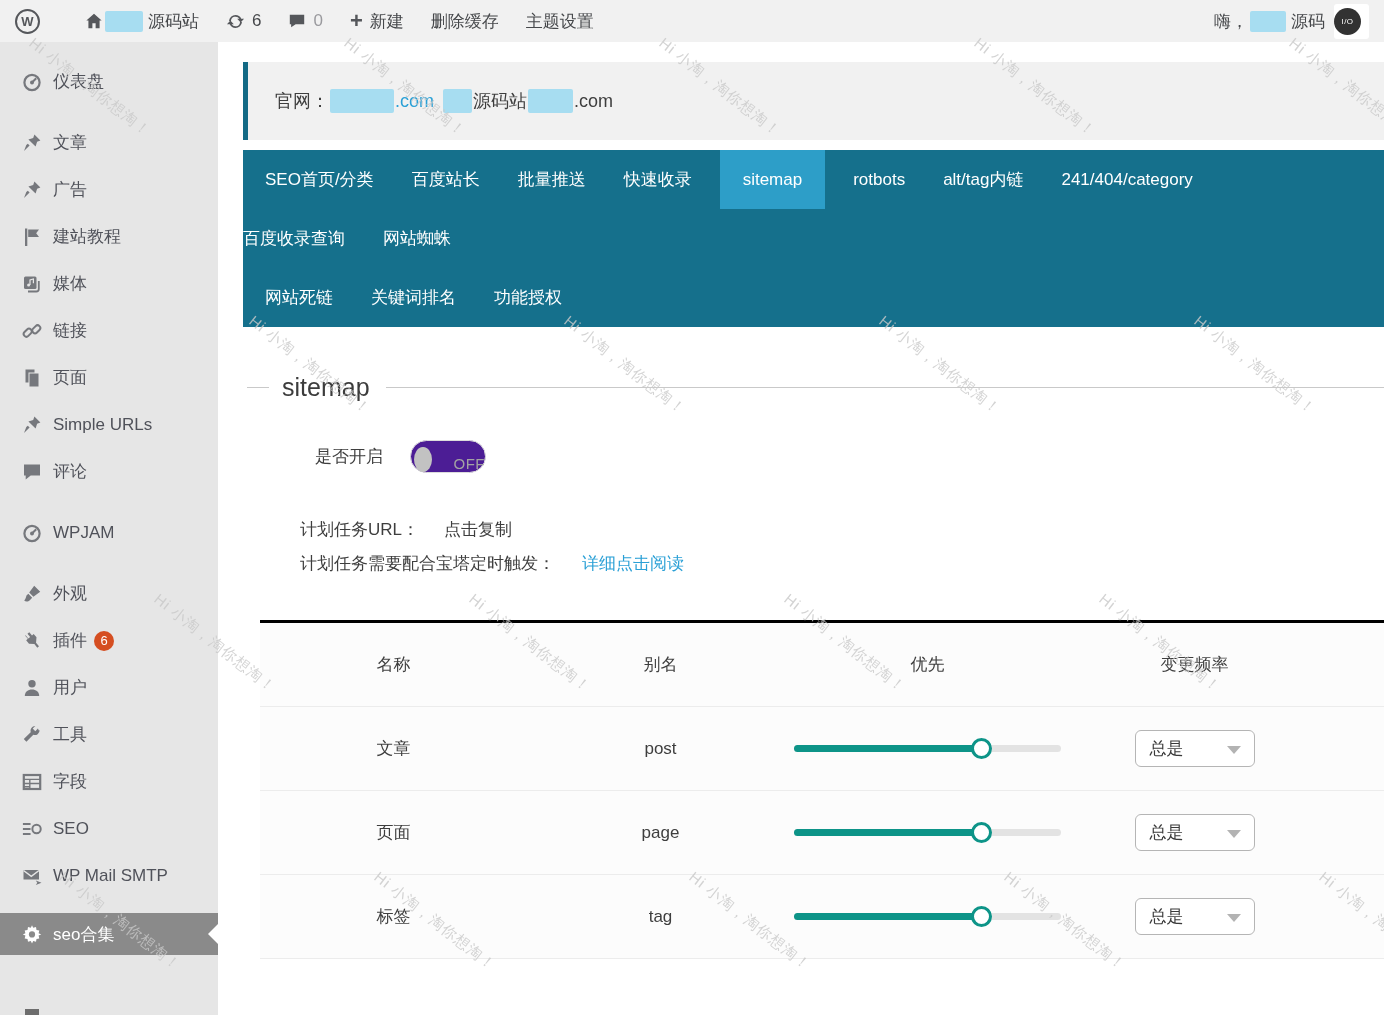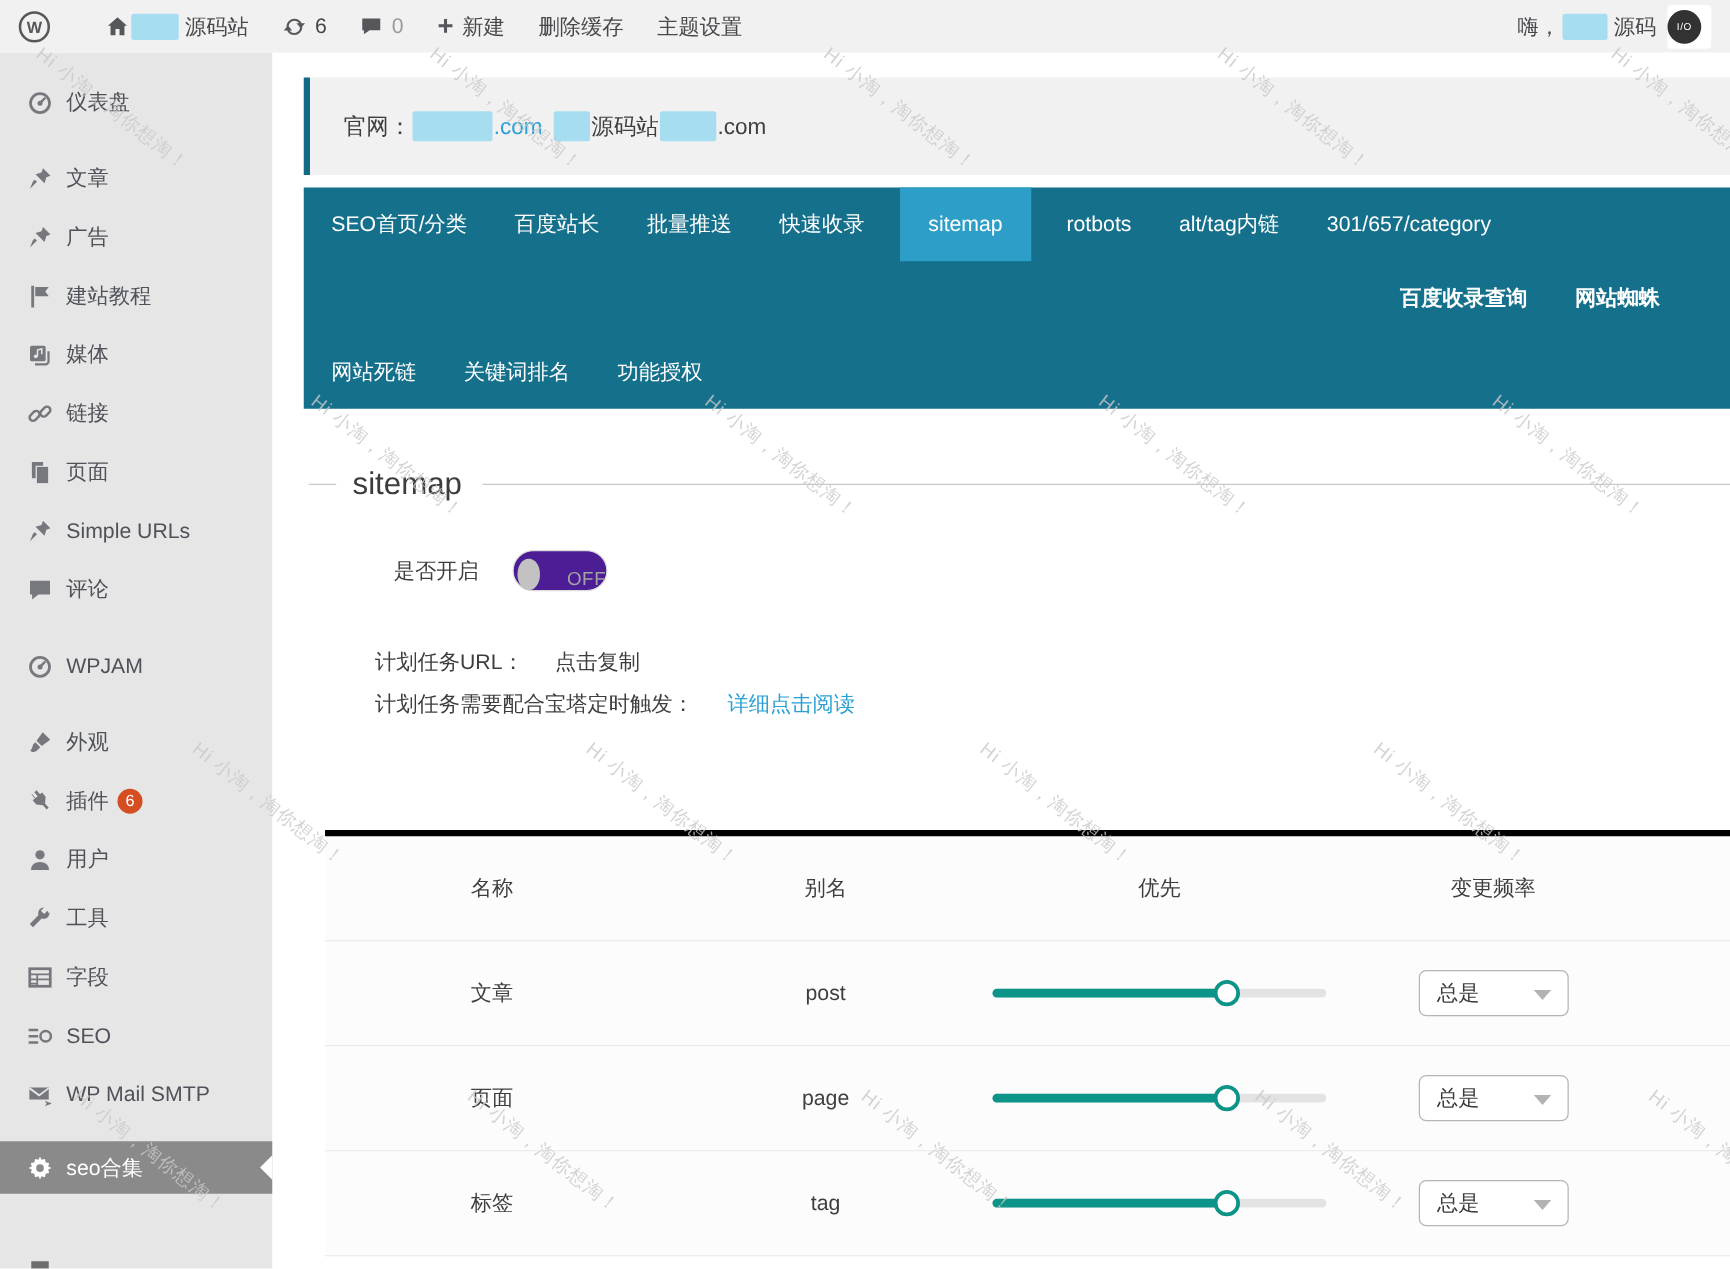--- a/index.html
+++ b/index.html
@@ -45,21 +45,21 @@
 
   #notice{position:absolute;left:25px;top:20px;width:1141px;height:78px;background:#f1f1f1;
           border-left:5px solid #136a85;box-sizing:border-box;display:flex;align-items:center;
           padding-left:27px;font-size:18px;color:#3e3e3e;}
   #notice .redact{height:24px;}
   .link-blue{color:#2aa0d6;cursor:pointer;}
 
   #seo-nav{position:absolute;left:25px;top:108px;width:1141px;background:#15708c;}
   .nav-row{display:flex;align-items:stretch;height:59px;}
   .nav-row.r1{padding-left:22px;}
-  .nav-row.r2{padding-left:877px;font-weight:bold;}
+  .nav-row.r2{}
   .nav-row.r3{padding-left:22px;}
   .nav-tab{display:flex;align-items:center;margin-right:38px;color:#fff;font-size:17px;cursor:pointer;white-space:nowrap;}
   .nav-tab.active{background:#2d9ec8;padding:0 23px;margin-left:-10px;margin-right:28px;}
 
   #title-row{position:absolute;left:0;top:327px;width:1166px;height:36px;display:flex;align-items:center;}
   .rule-dash{margin-left:29px;width:22px;height:1px;background:#c9c9c9;}
   #page-section-title{margin:0 16px 0 13px;font-size:25px;color:#3c3c3c;}
   .rule-long{flex:1;height:1px;background:#c9c9c9;}
 
   #toggle-row{position:absolute;left:97px;top:397px;height:34px;display:flex;align-items:center;font-size:17px;color:#3e3e3e;}
@@ -70,21 +70,21 @@
 
   #url-row{position:absolute;left:82px;top:461px;height:38px;display:flex;align-items:flex-end;font-size:17px;color:#3e3e3e;}
   #url-input{margin-left:10px;width:338px;height:38px;border:1px solid #c4c4c4;border-radius:7px;background:#fff;
              display:flex;align-items:center;padding-left:12px;box-sizing:border-box;}
   #url-input .redact{width:212px;height:22px;margin-left:2px;}
   #copy-label{margin-left:25px;cursor:pointer;}
 
   #note-row{position:absolute;left:82px;top:505px;height:32px;display:flex;align-items:center;font-size:17px;color:#3e3e3e;gap:21px;}
   #note-link{margin-left:6px;}
 
-  #freq-table{position:absolute;left:42px;top:578px;width:1124px;background:#fcfcfc;border-top:5px solid #000000;margin-top:44px;}
+  #freq-table{position:absolute;left:42px;top:578px;width:1124px;background:#fcfcfc;border-top:3px solid #000000;}
   .t-row{display:grid;grid-template-columns:267px 267px 267px 267px;height:83px;align-items:center;border-bottom:1px solid #ececec;}
   .t-cell{display:flex;justify-content:center;align-items:center;font-size:17px;color:#3e3e3e;}
   .slider{position:relative;width:267px;height:21px;cursor:pointer;}
   .slider .track{position:absolute;left:0;right:0;top:7px;height:7px;border-radius:4px;background:#e3e3e3;}
   .slider .fill{position:absolute;left:0;top:7px;height:7px;border-radius:4px;background:#0d9488;}
   .slider .thumb{position:absolute;top:0;width:15px;height:15px;border:3px solid #0d9488;background:#fff;border-radius:50%;}
   .dropdown{position:relative;width:120px;height:37px;border:1px solid #b5b5b5;border-radius:6px;background:#fff;
             display:flex;align-items:center;padding-left:14px;box-sizing:border-box;font-size:17px;color:#3a3a3a;cursor:pointer;}
   .dd-caret{position:absolute;right:13px;top:15px;width:0;height:0;border-left:7px solid transparent;
             border-right:7px solid transparent;border-top:8px solid #b3b3b3;}
@@ -351,21 +351,21 @@
           <div class="nav-tab active">
             <span class="nav-label">sitemap</span>
           </div>
           <div class="nav-tab">
             <span class="nav-label">rotbots</span>
           </div>
           <div class="nav-tab">
             <span class="nav-label">alt/tag内链</span>
           </div>
           <div class="nav-tab">
-            <span class="nav-label">301/657/category</span>
+            <span class="nav-label">241/404/category</span>
           </div>
         </div>
         <div class="nav-row r2">
           <div class="nav-tab">
             <span class="nav-label">百度收录查询</span>
           </div>
           <div class="nav-tab">
             <span class="nav-label">网站蜘蛛</span>
           </div>
         </div>

